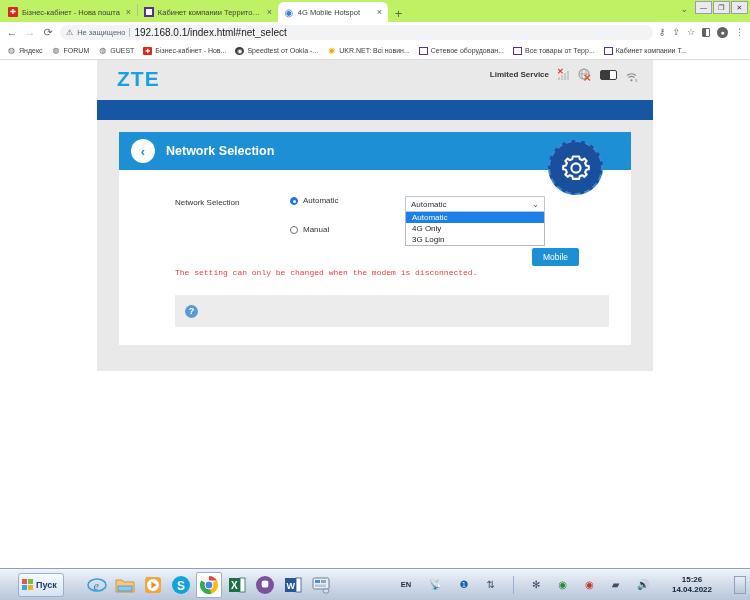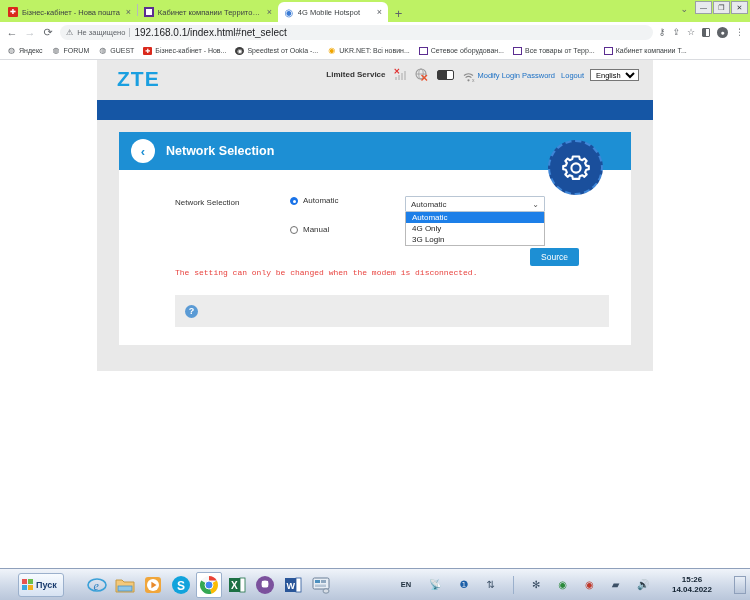--- a/index.html
+++ b/index.html
@@ -99,21 +99,21 @@
 
   .zte-topbar {
     height: 40px; background: #e9e9e9;
     display:flex; align-items:flex-start; position:relative;
     padding: 8px 14px 0 20px;
   }
   .zte-logo {
     color:#1a9fe0; font-size:21px; font-weight:bold; letter-spacing:1px;
     font-family:"Liberation Sans", sans-serif; line-height:1;
   }
-  .hdr-right { margin-left:auto; display:flex; flex-direction:row; align-items:flex-end; gap:2px;}
+  .hdr-right { margin-left:auto; display:flex; flex-direction:column; align-items:flex-end; gap:2px;}
   .hdr-row1 { display:flex; align-items:center; gap:9px; }
   .limited { font-size:8px; color:#333; font-weight:bold; }
   .ic-signal { position:relative; width:11px; height:10px; display:flex; align-items:flex-end; gap:1px;}
   .ic-signal i { width:2px; background:#c9c9c9; display:block;}
   .ic-signal i:nth-child(1){height:3px;} .ic-signal i:nth-child(2){height:5px;}
   .ic-signal i:nth-child(3){height:7px;} .ic-signal i:nth-child(4){height:9px;}
   .redx { position:absolute; color:#e03030; font-size:8px; font-weight:bold; line-height:1;}
   .ic-globe { position:relative; width:13px; height:13px;}
   .ic-globe svg { display:block; }
   .ic-batt { width:17px; height:10px; border:1.5px solid #3c3c3c; border-radius:2px; position:relative; background:#fff;}
@@ -340,27 +340,20 @@
               <span class="ic-batt"></span>
               <span class="ic-wifi">
                 <svg width="13" height="11" viewBox="0 0 13 11">
                   <path d="M1 3.5 A7 7 0 0 1 10 3.5" fill="none" stroke="#8a8a8a" stroke-width="1.1"></path>
                   <path d="M2.6 5.6 A4.6 4.6 0 0 1 8.4 5.6" fill="none" stroke="#8a8a8a" stroke-width="1.1"></path>
                   <circle cx="5.5" cy="8.3" r="1.1" fill="#8a8a8a"></circle>
                   <text x="9" y="10.4" font-size="5" fill="#8a8a8a" font-family="sans-serif">x</text>
                 </svg>
               </span>
             </div>
-            <div class="hdr-row2">
-              <a class="hdr-link" href="#">Modify Login Password</a>
-              <a class="hdr-link" href="#">Logout</a>
-              <select class="lang-sel">
-                <option>English</option>
-              </select>
-            </div>
           </div>
         </div>
 
         <div class="zte-banner"></div>
 
         <div class="zte-body">
           <div class="card">
 
             <div class="card-head">
               <div class="back-circle">‹</div>
@@ -395,21 +388,21 @@
                   </div>
                   <div class="sel-list">
                     <div class="sel-opt sel">Automatic</div>
                     <div class="sel-opt">4G Only</div>
                     <div class="sel-opt">3G Login</div>
                   </div>
                 </div>
               </div>
 
               <div class="apply-row">
-                <button class="apply-btn">Source</button>
+                <button class="apply-btn">Mobile</button>
               </div>
 
               <div class="warn-text">The setting can only be changed when the modem is disconnected.</div>
 
               <div class="help-box">
                 <span class="help-q">?</span>
               </div>
             </div>
 
           </div>

